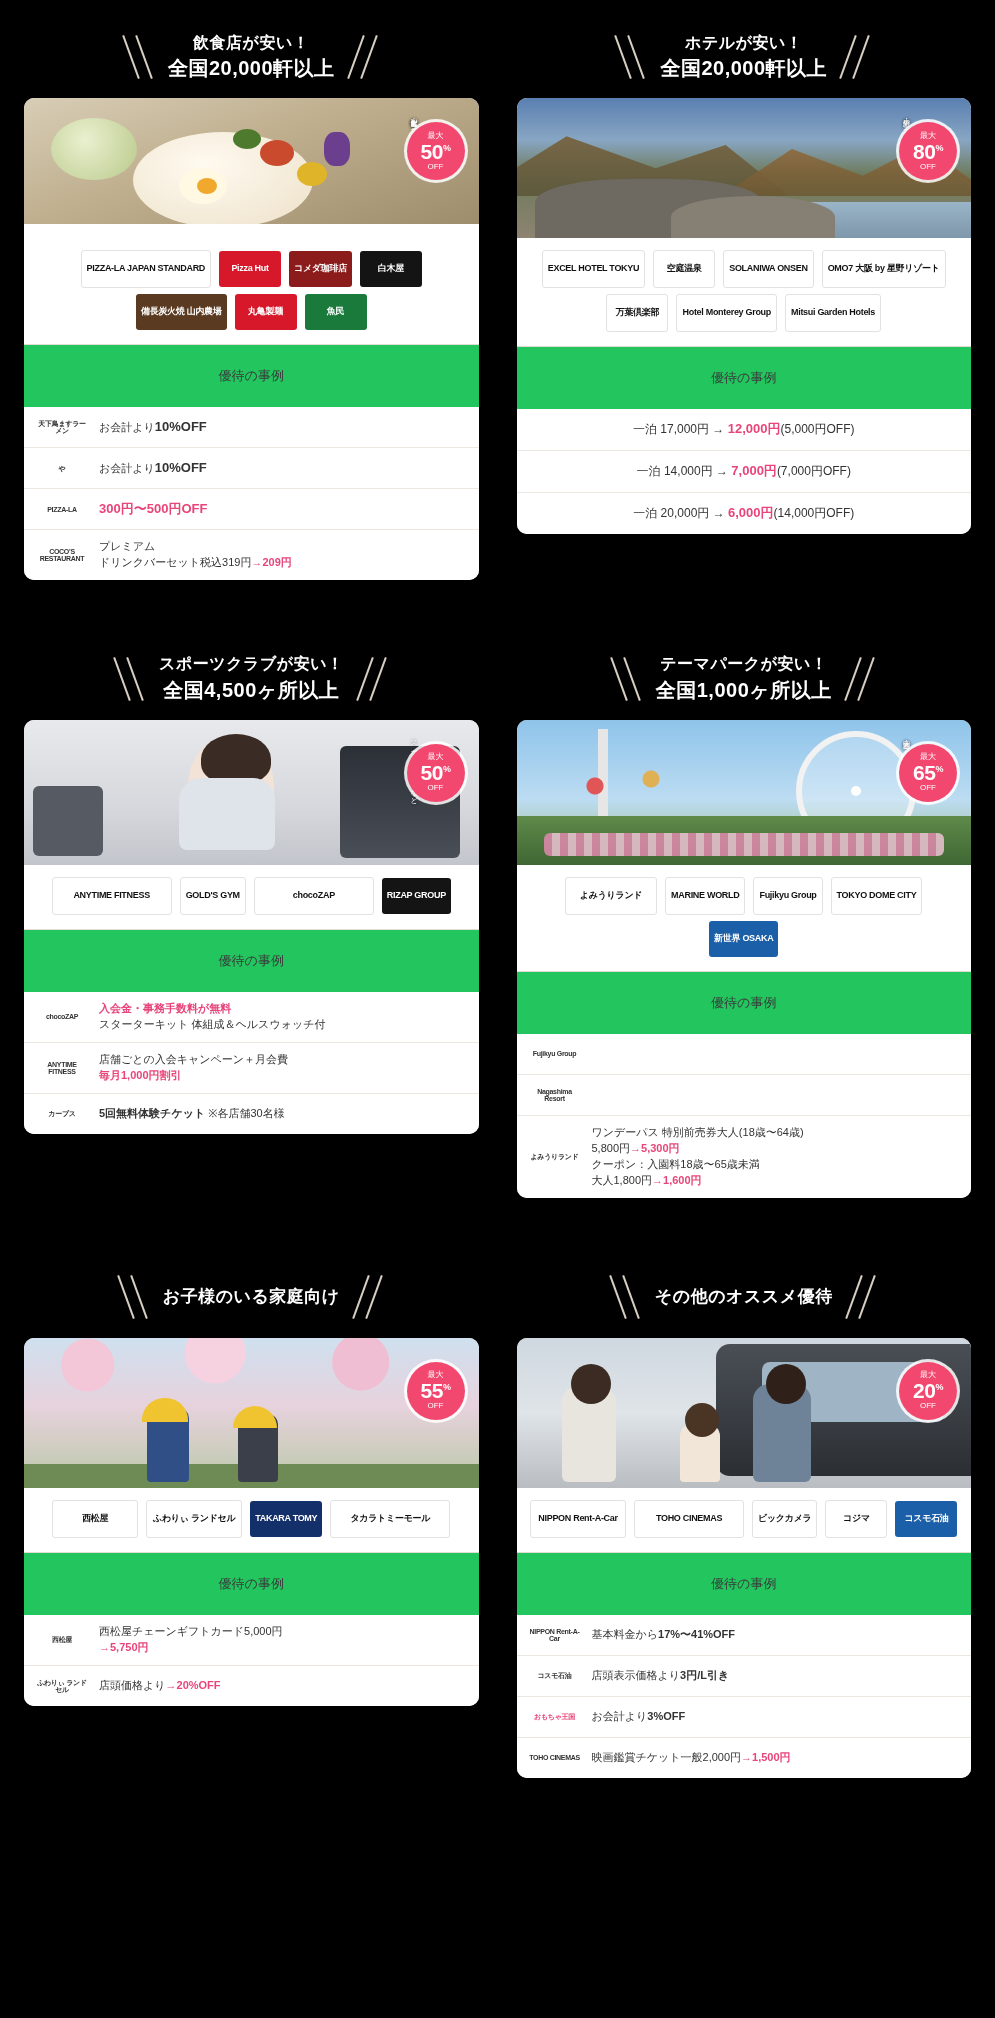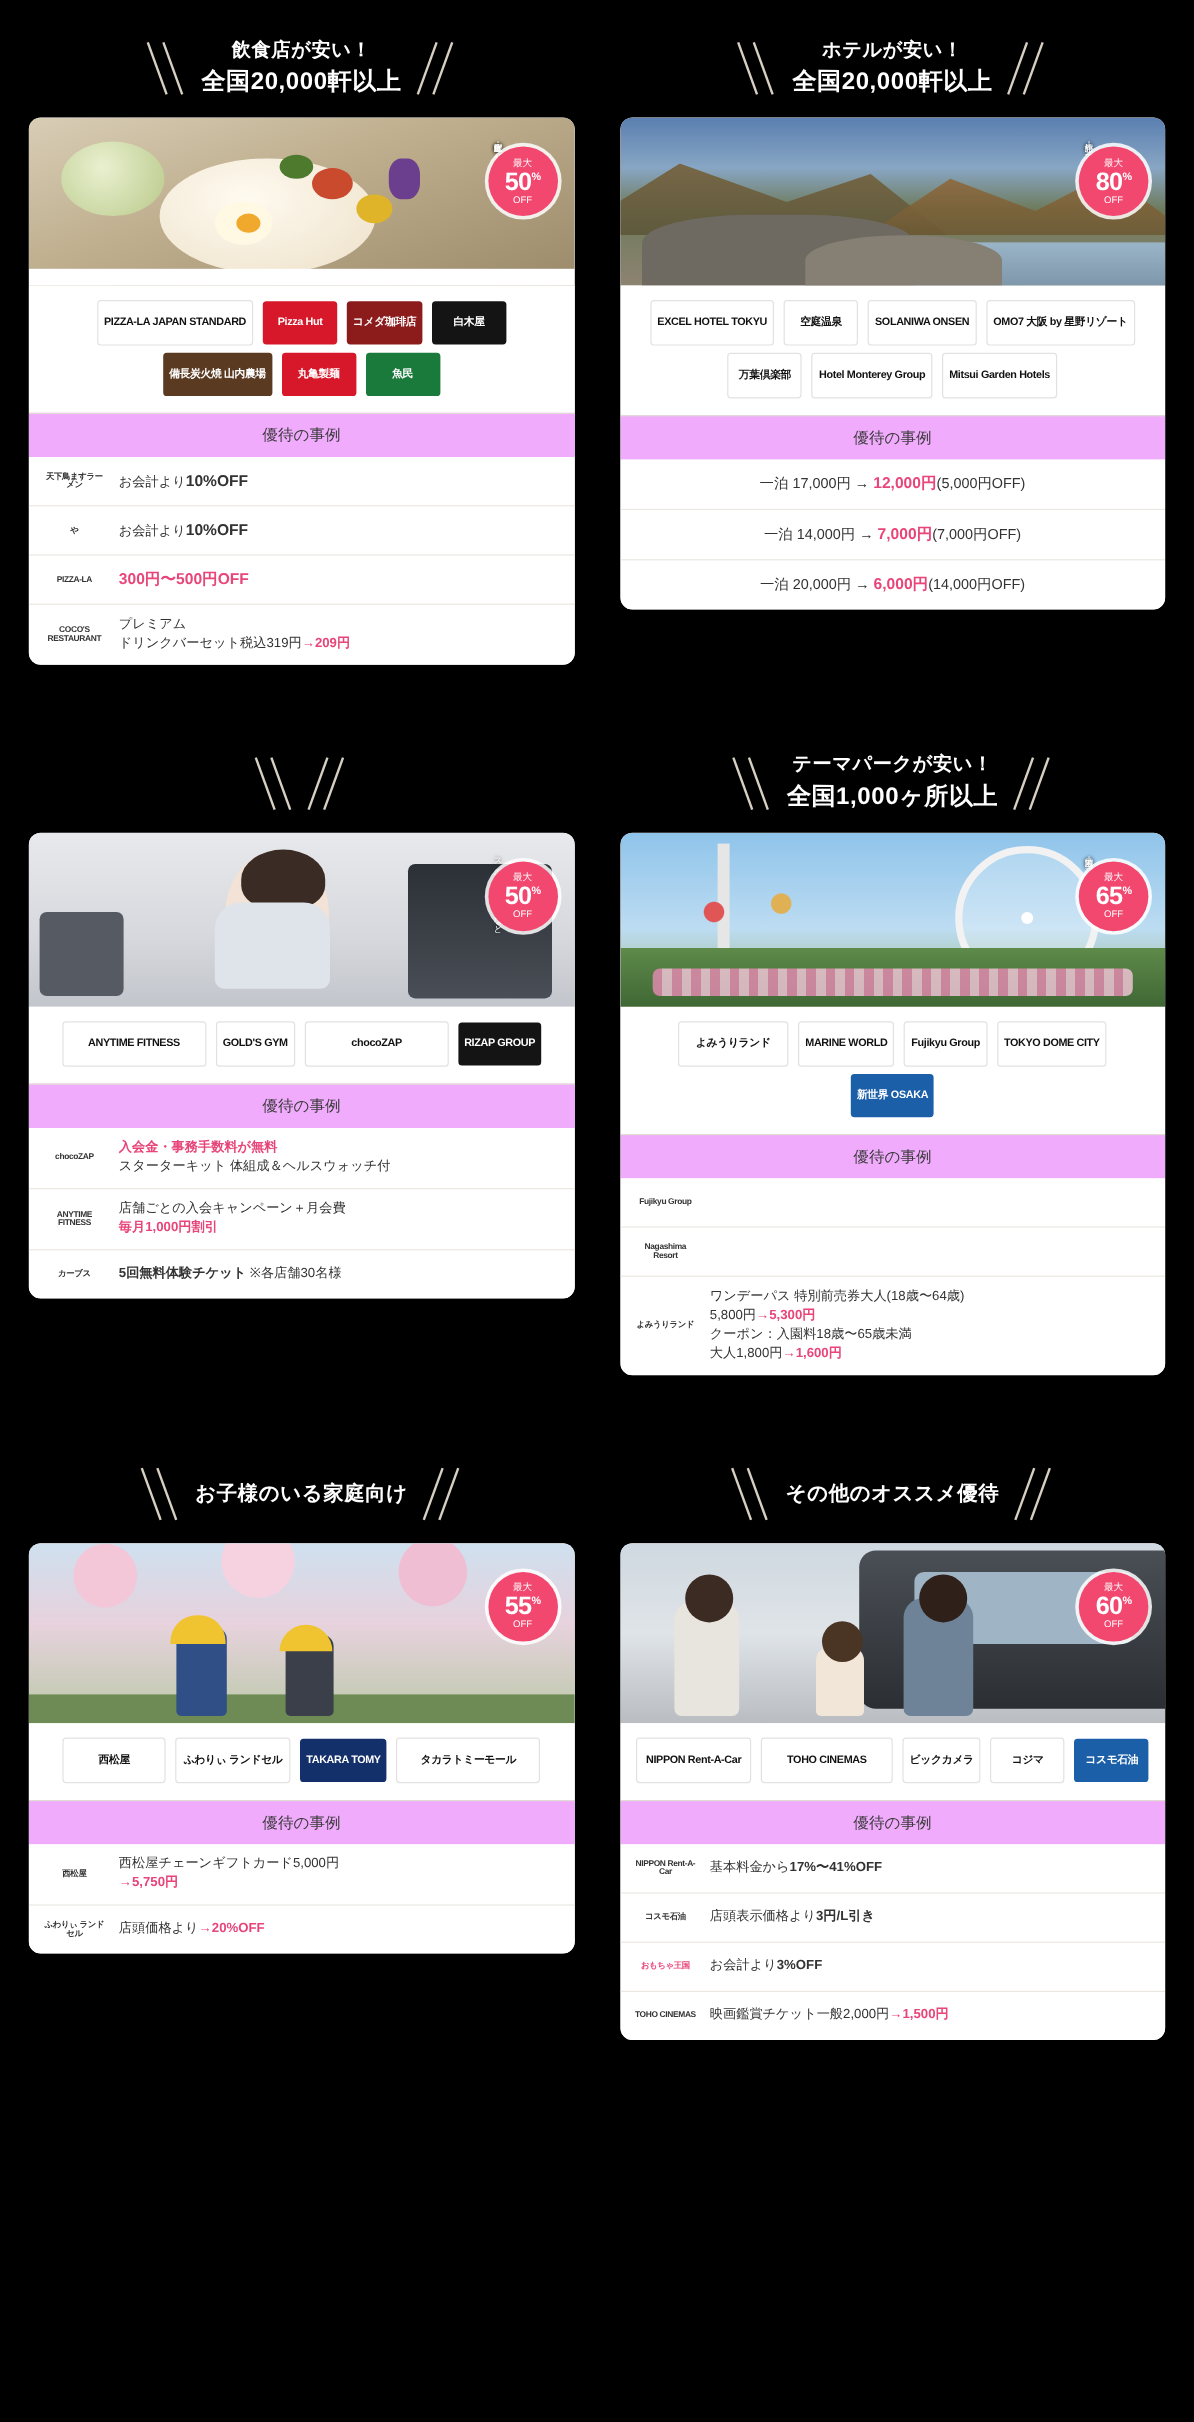--- a/index.html
+++ b/index.html
@@ -130,25 +130,25 @@
   .logo.navy { background: #14306b; color: #fff; }
   .logo.red { background: #d6182a; color: #fff; }
   .logo.dkred { background: #8c1b1b; color: #fff; }
   .logo.black { background: #141414; color: #fff; }
   .logo.brown { background: #5b3a22; color: #fff; }
   .logo.green { background: #1a7a3c; color: #fff; }
   .logo.blue { background: #1b5fa8; color: #fff; }
 
   
   .ex-head {
-    background: #f0abfc;
+    background: #22c55e;
     color: #3a3a3a;
     text-align: center;
     font-size: 13px;
-    padding: 9px 0;
+    padding: 22px 0;
     font-weight: normal;
     border-top: 1px solid #e2ddd4;
   }
   .ex-list { background: #fff; }
   .ex-row {
     display: flex;
     align-items: center;
     gap: 9px;
     padding: 9px 10px;
     border-top: 1px solid #ece8e1;
@@ -369,20 +369,24 @@
         </div>
       </div>
     </div>
 
     <div class="section">
       <div class="sec-head">
         <span class="slash left">
             <i></i>
             <i></i>
           </span>
+        <div class="sec-title">
+          <div class="l1">スポーツクラブが安い！</div>
+          <div class="l2">全国4,500ヶ所以上</div>
+        </div>
         <span class="slash right">
             <i></i>
             <i></i>
           </span>
       </div>
       <div class="card">
         <div class="photo" style="height:145px">
           <div class="ph-inner ph-gym">
             <div class="mach"></div>
               <div class="mach2"></div>
@@ -546,21 +550,21 @@
               <div class="win"></div>
             <div class="p1"></div>
               <div class="p1h"></div>
               <div class="p2"></div>
               <div class="p2h"></div>
               <div class="p3"></div>
               <div class="p3h"></div>
           </div>
           <div class="badge">
             <span class="max">最大</span>
-            <span class="num"><span>60</span><sup>%</sup></span>
+            <span class="num"><span>20</span><sup>%</sup></span>
             <span class="off">OFF</span>
           </div>
         </div>
         <div class="logos">
           <div class="logo w" style="min-width:96px">NIPPON Rent-A-Car</div>
           <div class="logo w" style="min-width:110px">TOHO CINEMAS</div>
           <div class="logo w">ビックカメラ</div>
           <div class="logo w">コジマ</div>
           <div class="logo blue">コスモ石油</div>
         </div>

